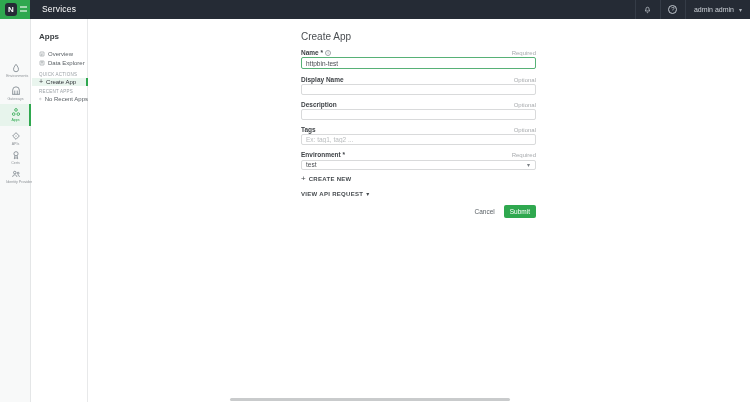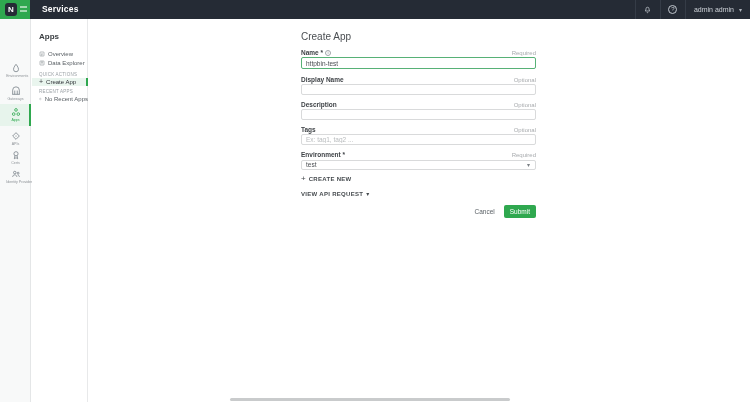--- a/index.html
+++ b/index.html
@@ -7,21 +7,21 @@
   body { font-family:"Liberation Sans","DejaVu Sans",sans-serif; background:#fff; }
   .page { position:relative; width:750px; height:402px; overflow:hidden; background:#fff; }
 
   
   .topbar { position:absolute; left:0; top:0; width:750px; height:19px; background:#252b35; }
   .logo { position:absolute; left:0; top:0; width:30px; height:19px; background:#2fa84f; }
   .logo-n { position:absolute; left:5px; top:3px; width:12px; height:13px; background:#252b35;
             border-radius:3px; color:#fff; font-size:8px; font-weight:bold; line-height:13px; text-align:center; }
   .logo-lines { position:absolute; left:20px; top:6px; }
   .logo-lines i { display:block; width:7px; height:1.5px; background:rgba(255,255,255,.55); margin-bottom:2.5px; }
-  .topbar-title { position:absolute; left:42px; top:0; line-height:19px; color:#fff; font-size:8.5px; font-weight:bold; letter-spacing:.2px; }
+  .topbar-title { position:absolute; left:42px; top:0; line-height:19px; color:#fff; font-size:8.5px; font-weight:normal; letter-spacing:.2px; }
   .topbar-right { position:absolute; right:0; top:0; height:19px; display:flex; align-items:center; }
   .tb-cell { height:19px; display:flex; align-items:center; justify-content:center; border-left:1px solid #353c47; }
   .tb-icon-cell { width:25px; }
   .help-circle { width:9px; height:9px; border:1px solid #c2c8cf; border-radius:50%; color:#c2c8cf;
                  font-size:6px; line-height:7px; text-align:center; display:block; }
   .user-cell { padding:0 8px; color:#ced3d9; font-size:7px; gap:5px; }
   .chev { color:#aeb4bb; font-size:6px; }
 
   
   .icon-rail { position:absolute; left:0; top:19px; width:31px; height:383px; background:#f8f9f9; border-right:1px solid #e4e6e7; }

